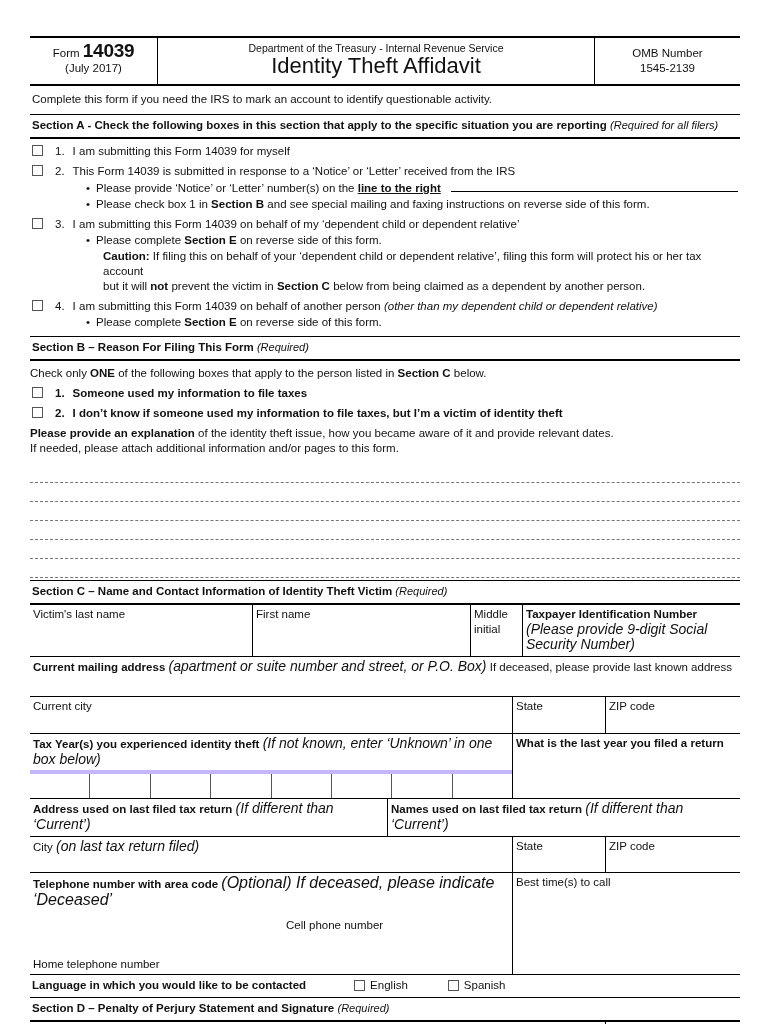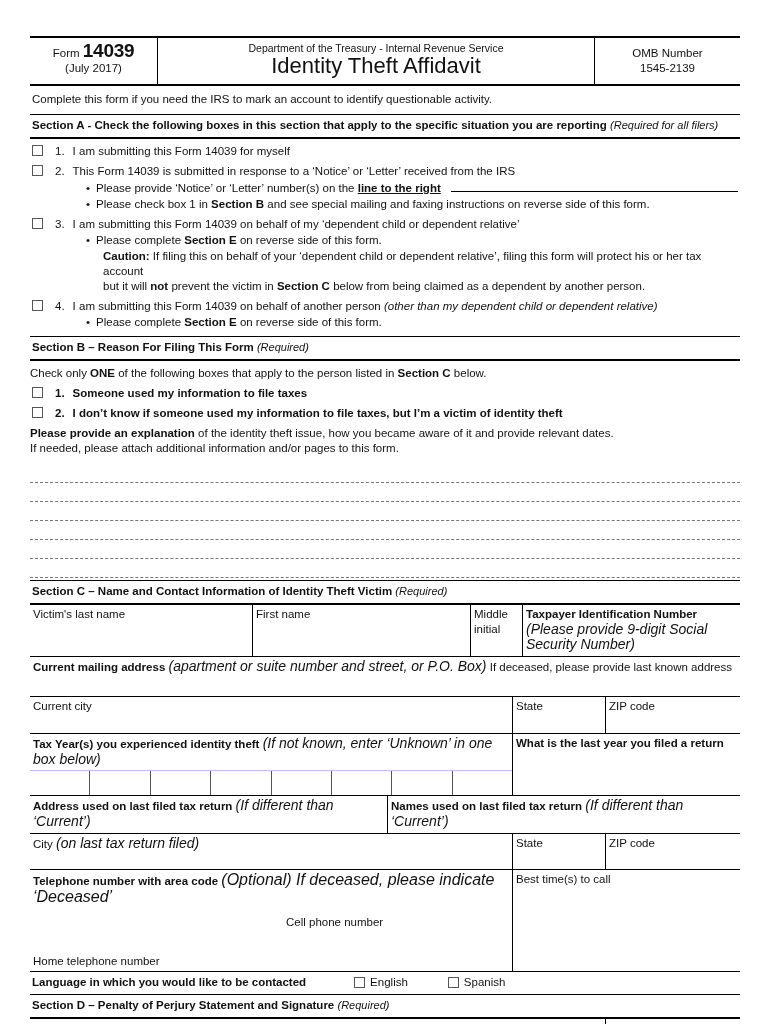--- a/index.html
+++ b/index.html
@@ -47,21 +47,21 @@
   .row { display:flex; border-bottom:1px solid #000; }
   .cell { padding:2px 4px 2px 3px; }
   .bl { border-left:1px solid #000; }
   .lbl { font-size:11.5px; }
   .note { font-style:italic; font-size:14px; }
   .w-state { width:93px; flex:none; }
   .w-zip { width:135px; flex:none; }
   .w-right { width:228px; flex:none; }
   .grow { flex:1; }
   .tax-left { flex:1; display:flex; flex-direction:column; }
-  .tax-label { padding:2px 4px 2px 3px; border-bottom:1px solid #c4b5fd; }
+  .tax-label { padding:2px 4px 2px 3px; border-bottom:4px solid #c4b5fd; }
   .tax-boxes { display:flex; height:24px; }
   .tax-box { flex:1; border-right:1px solid #555; }
   .tax-box:last-child { border-right:none; }
   .phone-sub { display:flex; margin-top:9px; }
   .phone-sub .home { width:253px; flex:none;margin-top:39px; }
   .lang-row { display:flex; align-items:center; padding:3px 2px 4px; }
   .lang-cb { display:flex; align-items:center; }
   .lang-cb .cb { margin:0 5px 0 0; }
   .ml48 { margin-left:48px; } .ml40 { margin-left:40px; }
   

